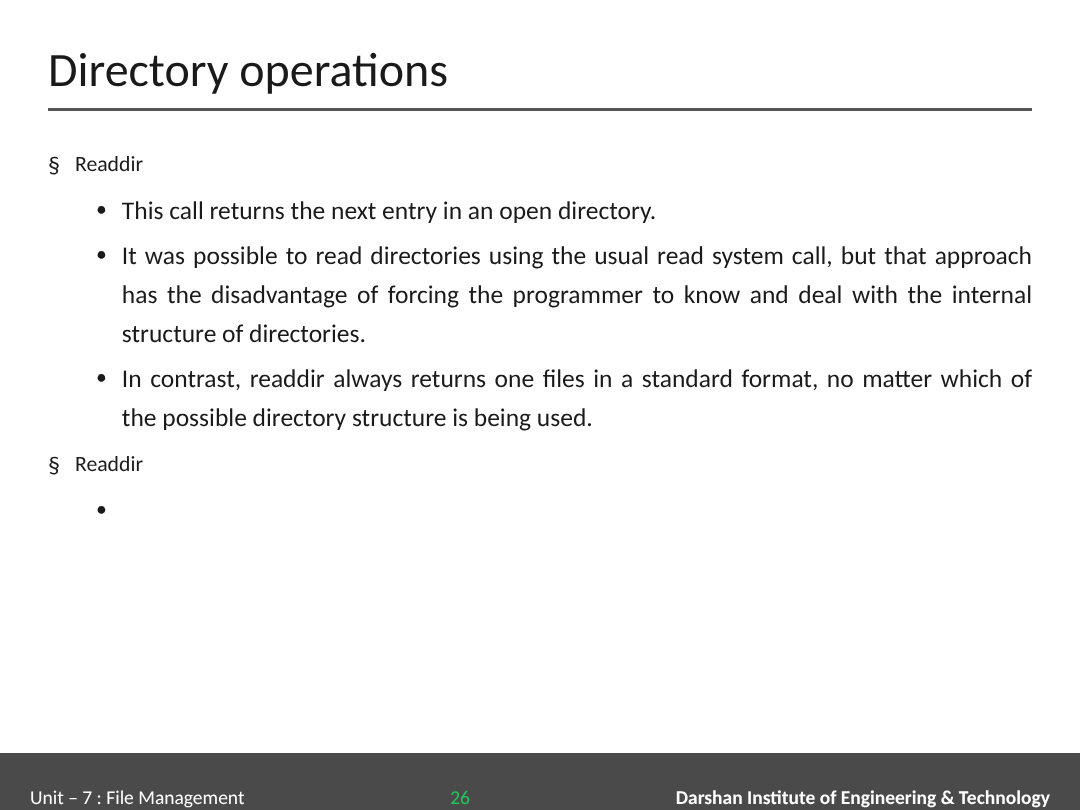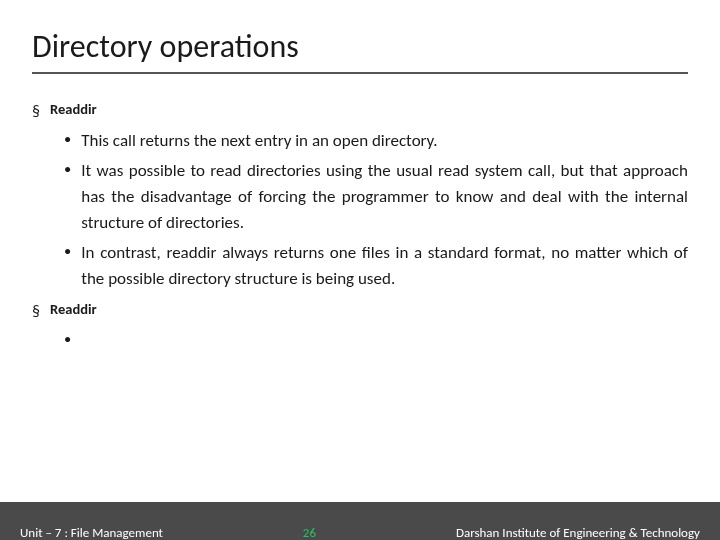--- a/index.html
+++ b/index.html
@@ -60,21 +60,21 @@
 
     .section-bullet {
       font-size: 16px;
       margin-right: 10px;
       margin-top: 1px;
       flex-shrink: 0;
     }
 
     .section-label {
       font-size: 14.5px;
-      font-weight: 700;
+      font-weight: 400;
     }
 
     .sub-list {
       margin-left: 32px;
       margin-bottom: 6px;
     }
 
     .sub-item {
       display: flex;
       align-items: flex-start;
@@ -113,20 +113,21 @@
     }
 
     .footer-center {
       color: #22c55e;
       font-size: 13px;
     }
 
     .footer-right {
       color: #ffffff;
       font-size: 13px;
+      font-weight: bold;
     }
   </style>
 </head>
 <body>
 
 <div class="slide-container">
   <div class="title-section">
     <h1 class="title">Directory operations</h1>
     <div class="title-divider"></div>
   </div>

